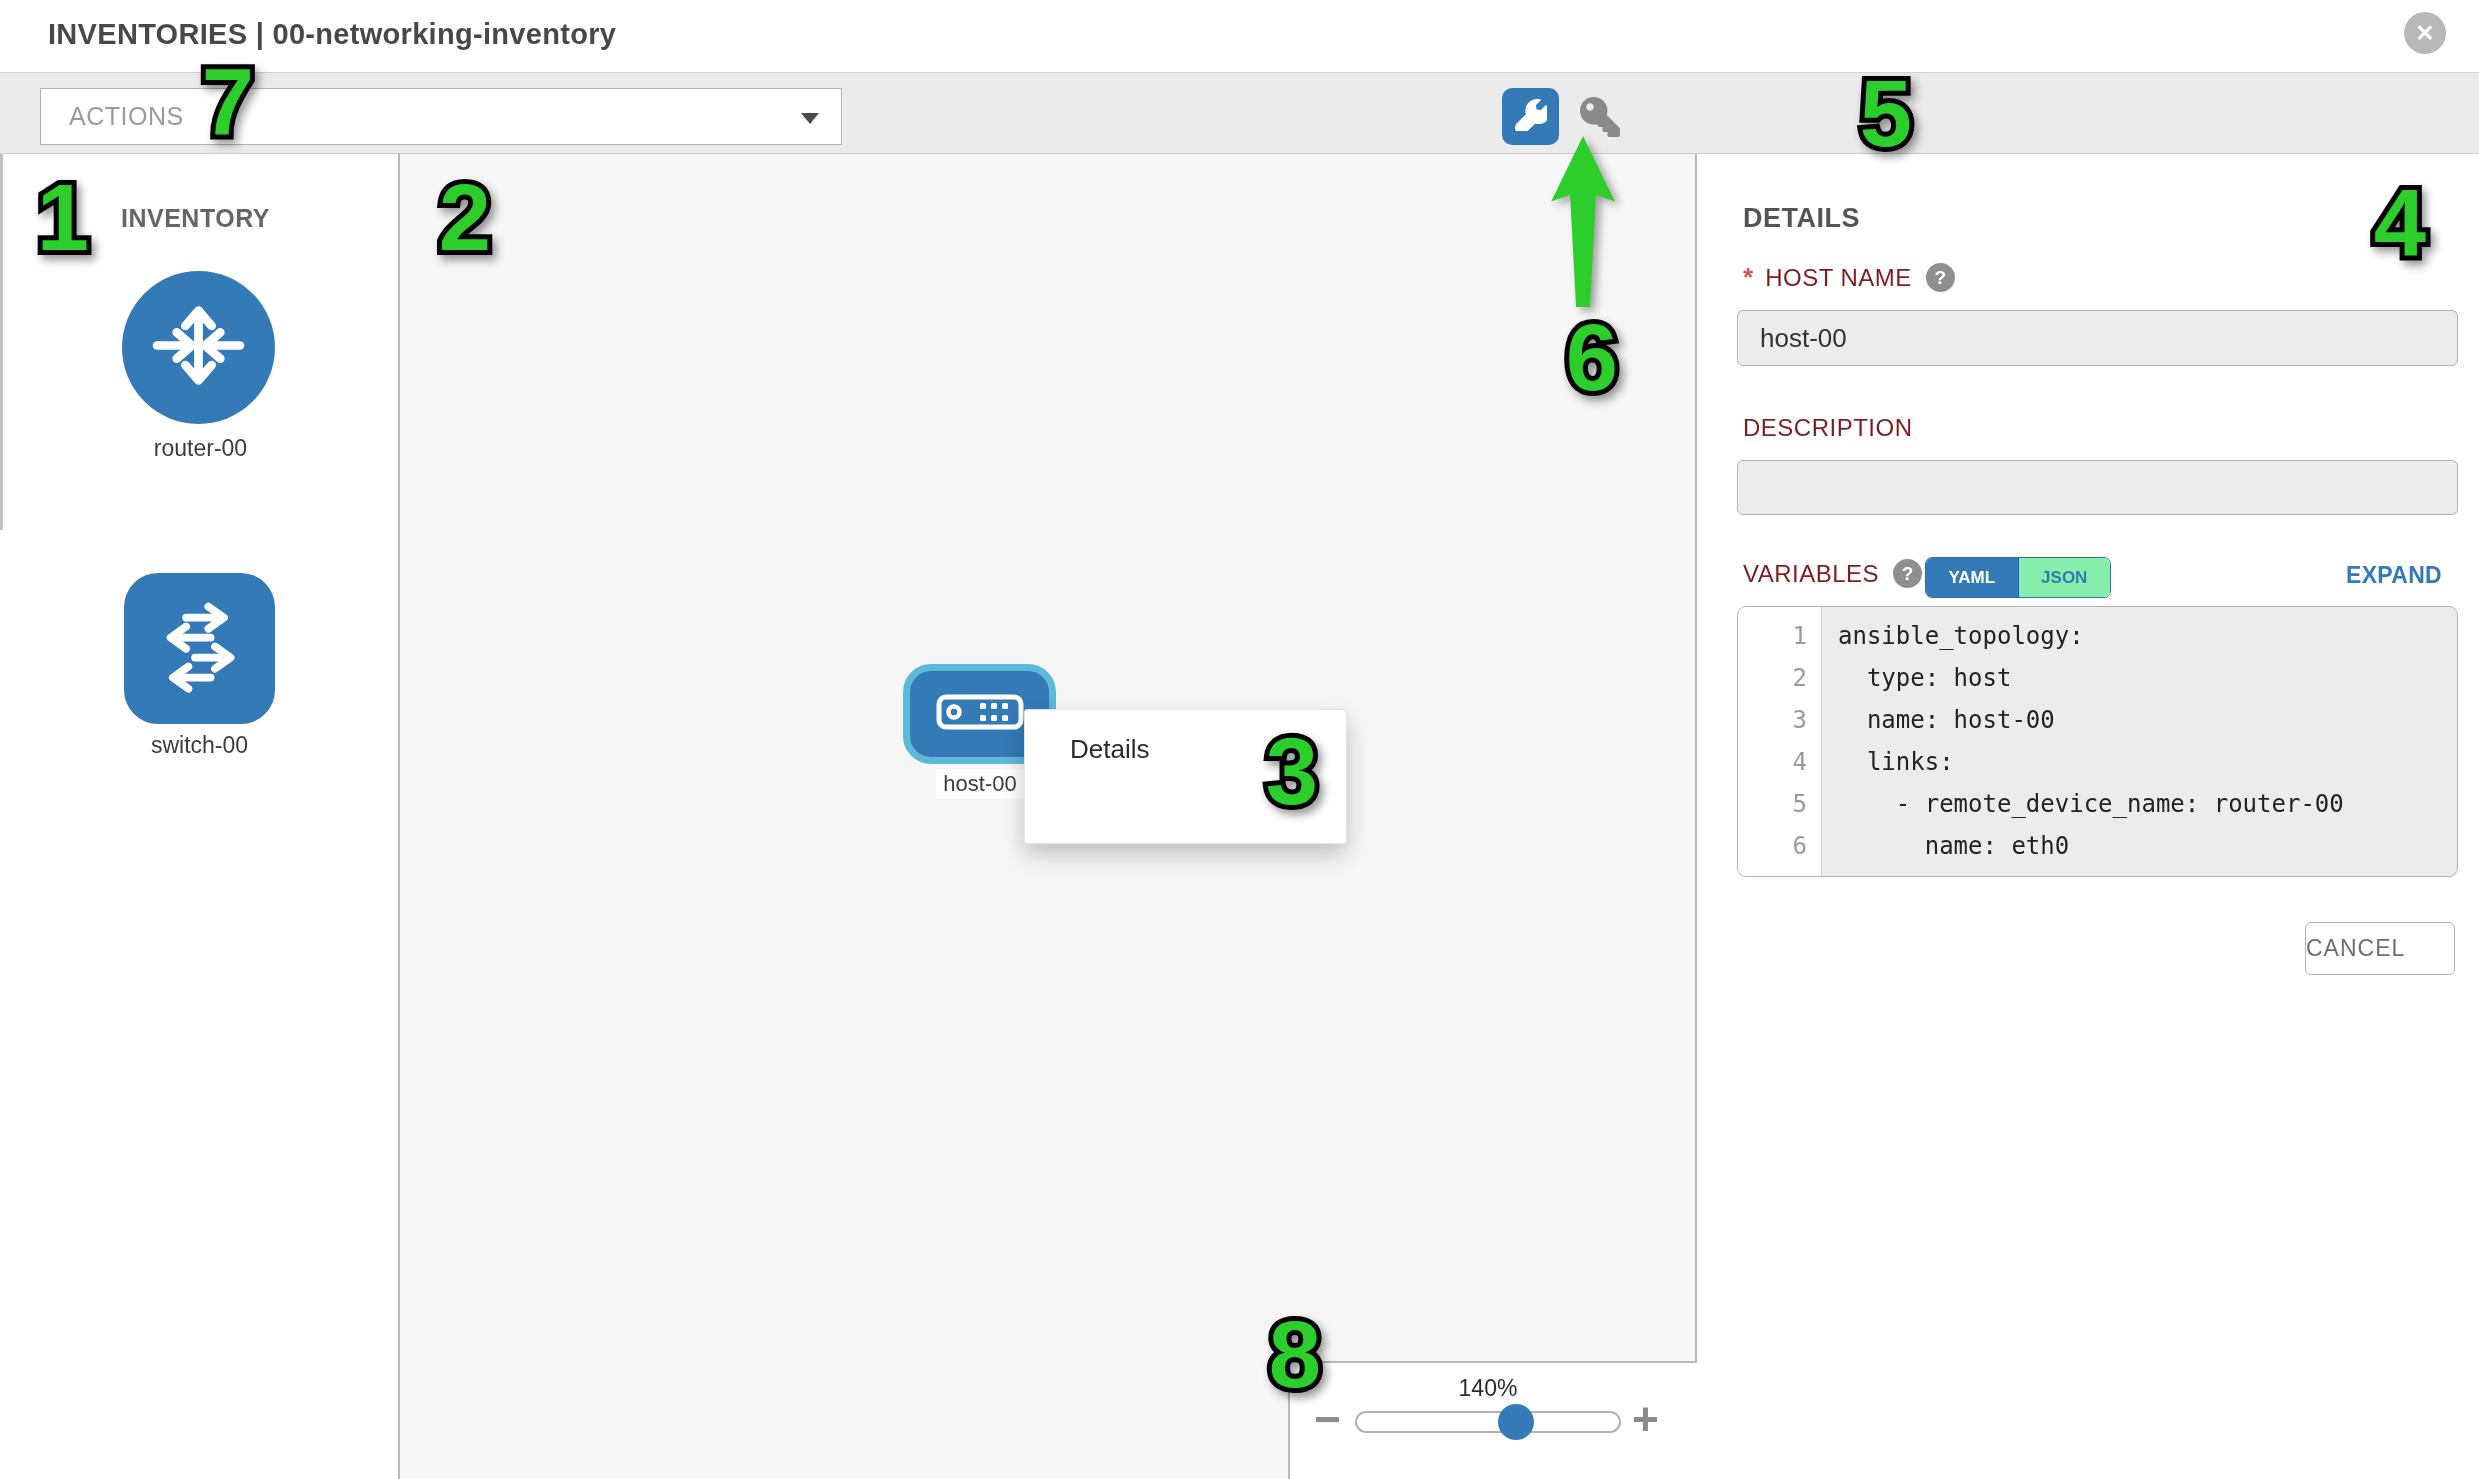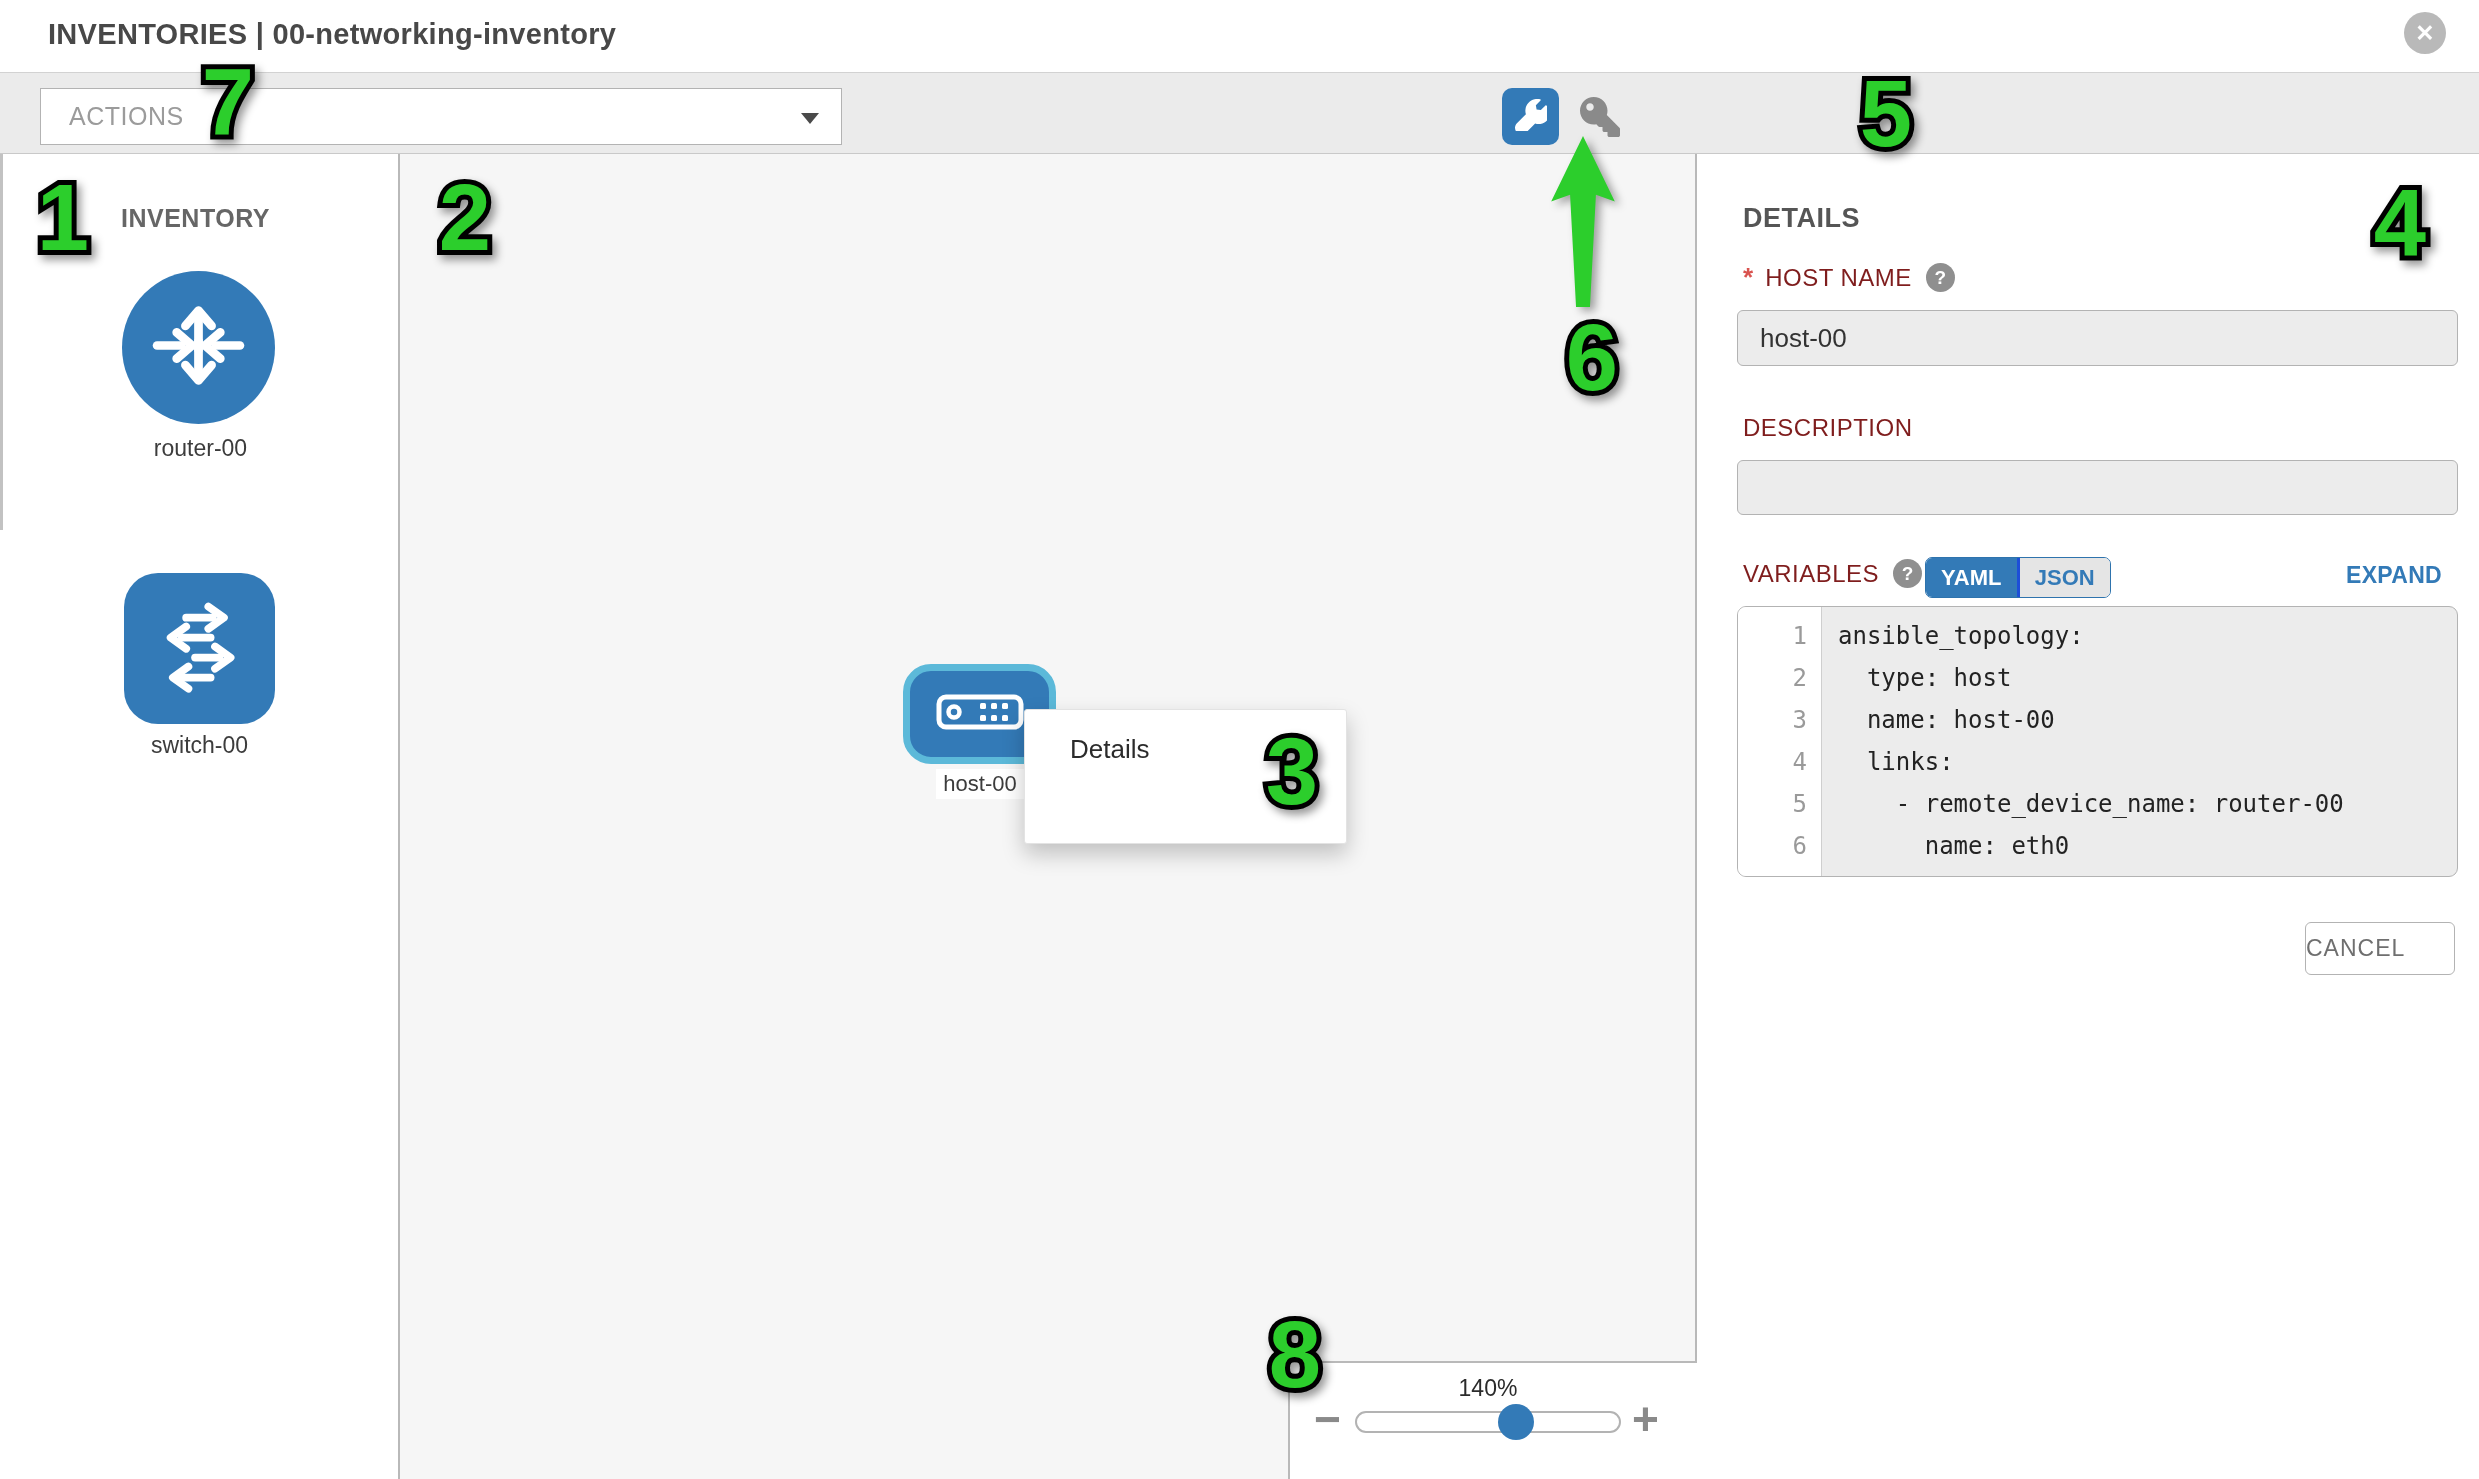--- a/index.html
+++ b/index.html
@@ -81,23 +81,23 @@
   .f-label { font-size:24px; color:#7f1d1d; letter-spacing:0.5px; }
   .q-icon { width:29px; height:29px; border-radius:50%; background:#8f8f8f; color:#fff; font-size:19px;
     font-weight:bold; text-align:center; line-height:29px; margin-left:4px; cursor:pointer; }
   .text-input { position:absolute; left:40px; width:721px; height:56px; background:#ececec;
     border:1px solid #b3b3b3; border-radius:6px; font-size:26px; color:#333; padding:0 22px;
     font-family:"Liberation Sans", sans-serif; }
   .input-hostname { top:156px; }
   .input-desc { top:306px; height:55px; }
   .format-toggle { position:absolute; left:228px; top:403px; width:186px; height:41px; display:flex;
     border:1px solid #2e73ad; border-radius:7px; overflow:hidden; background:#fff; }
-  .seg { flex:1; text-align:center; line-height:39px; font-size:22px; font-weight:bold; cursor:pointer; }
+  .seg { flex:1; text-align:center; line-height:39px; font-size:17px; font-weight:bold; cursor:pointer; }
   .seg-yaml { background:#337ab7; color:#fff; }
-  .seg-json { background:#e5e5e5; color:#337ab7; border-left:3px solid #1d4ed8; }
+  .seg-json { background:#86efac; color:#337ab7; border-left:1px solid #1d4ed8; }
   .expand-link { position:absolute; right:37px; top:408px; font-size:23px; font-weight:bold; color:#337ab7;
     letter-spacing:0.3px; cursor:pointer; }
 
   .editor { position:absolute; left:40px; top:452px; width:721px; height:271px; border:1px solid #b3b3b3;
     border-radius:9px; overflow:hidden; background:#ececec; display:flex; }
   .gutter { width:84px; background:#fff; border-right:1px solid #cfcfcf; padding:8px 14px 0 0; text-align:right; }
   .gutter div { font-family:"DejaVu Sans Mono", monospace; font-size:24px; line-height:42px; color:#9a9a9a; }
   .codecol { flex:1; padding:8px 0 0 16px; }
   .codecol div { font-family:"DejaVu Sans Mono", monospace; font-size:24px; line-height:42px; color:#222; white-space:pre; }
 

